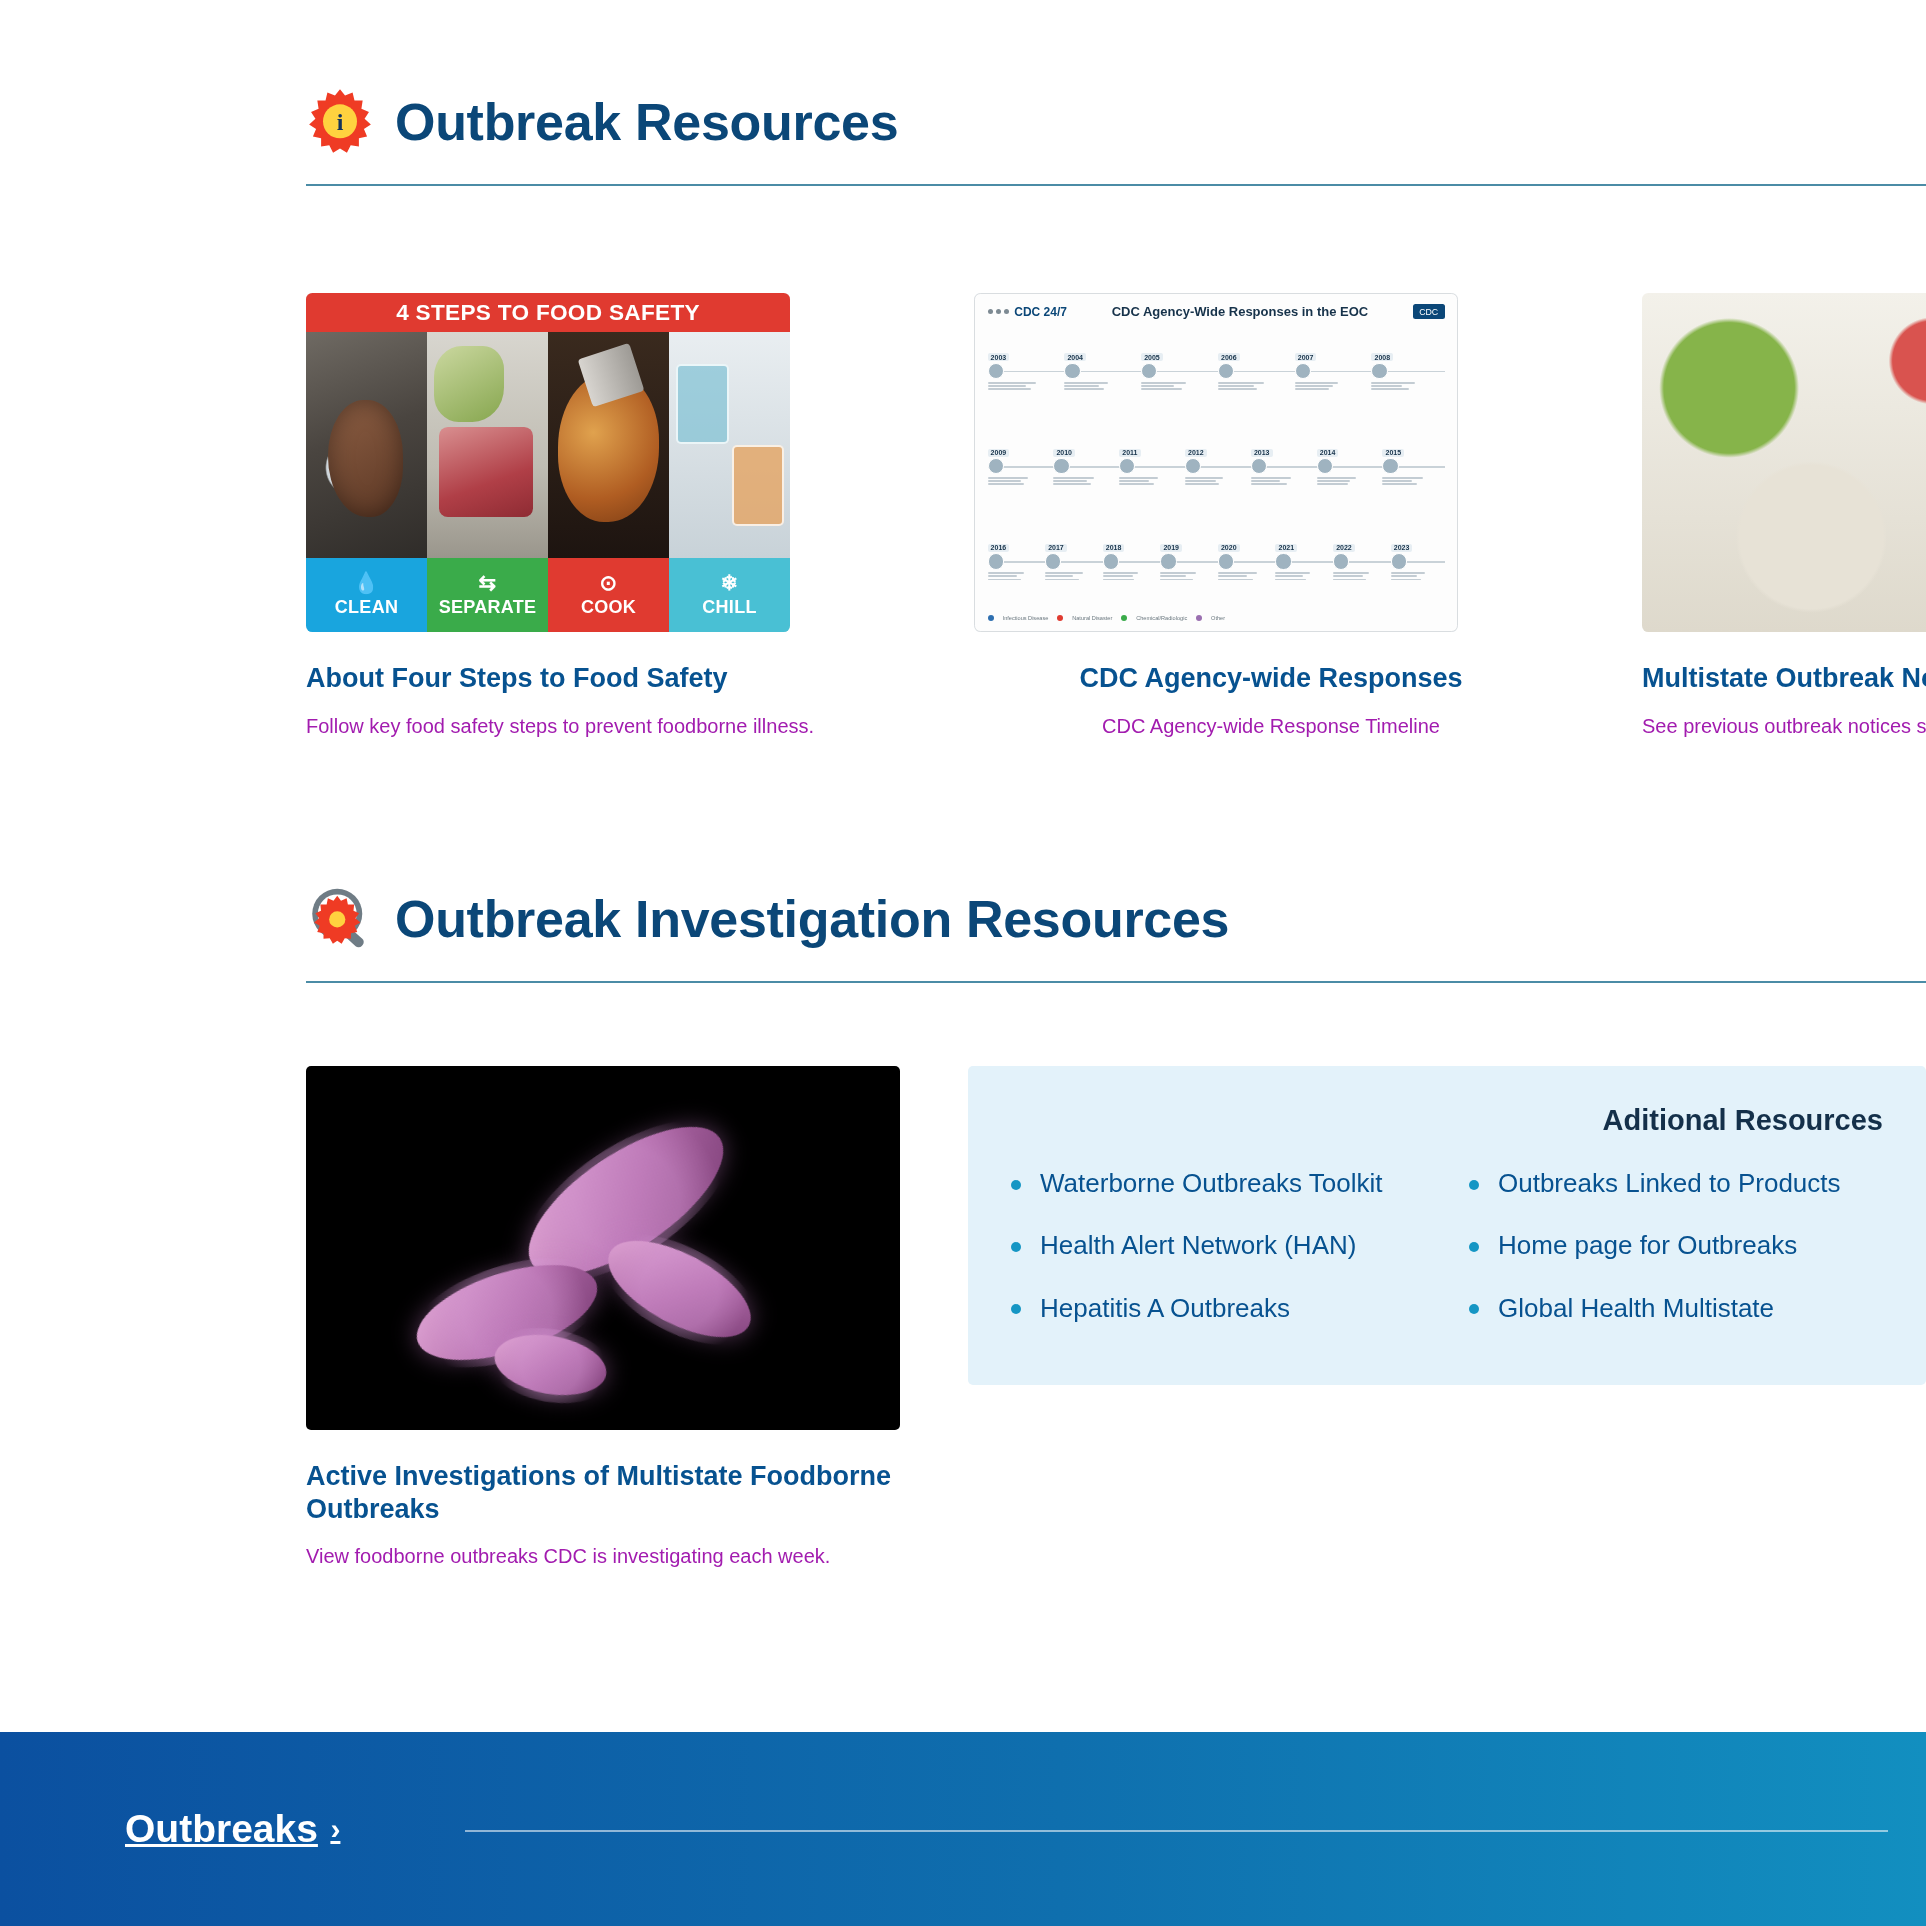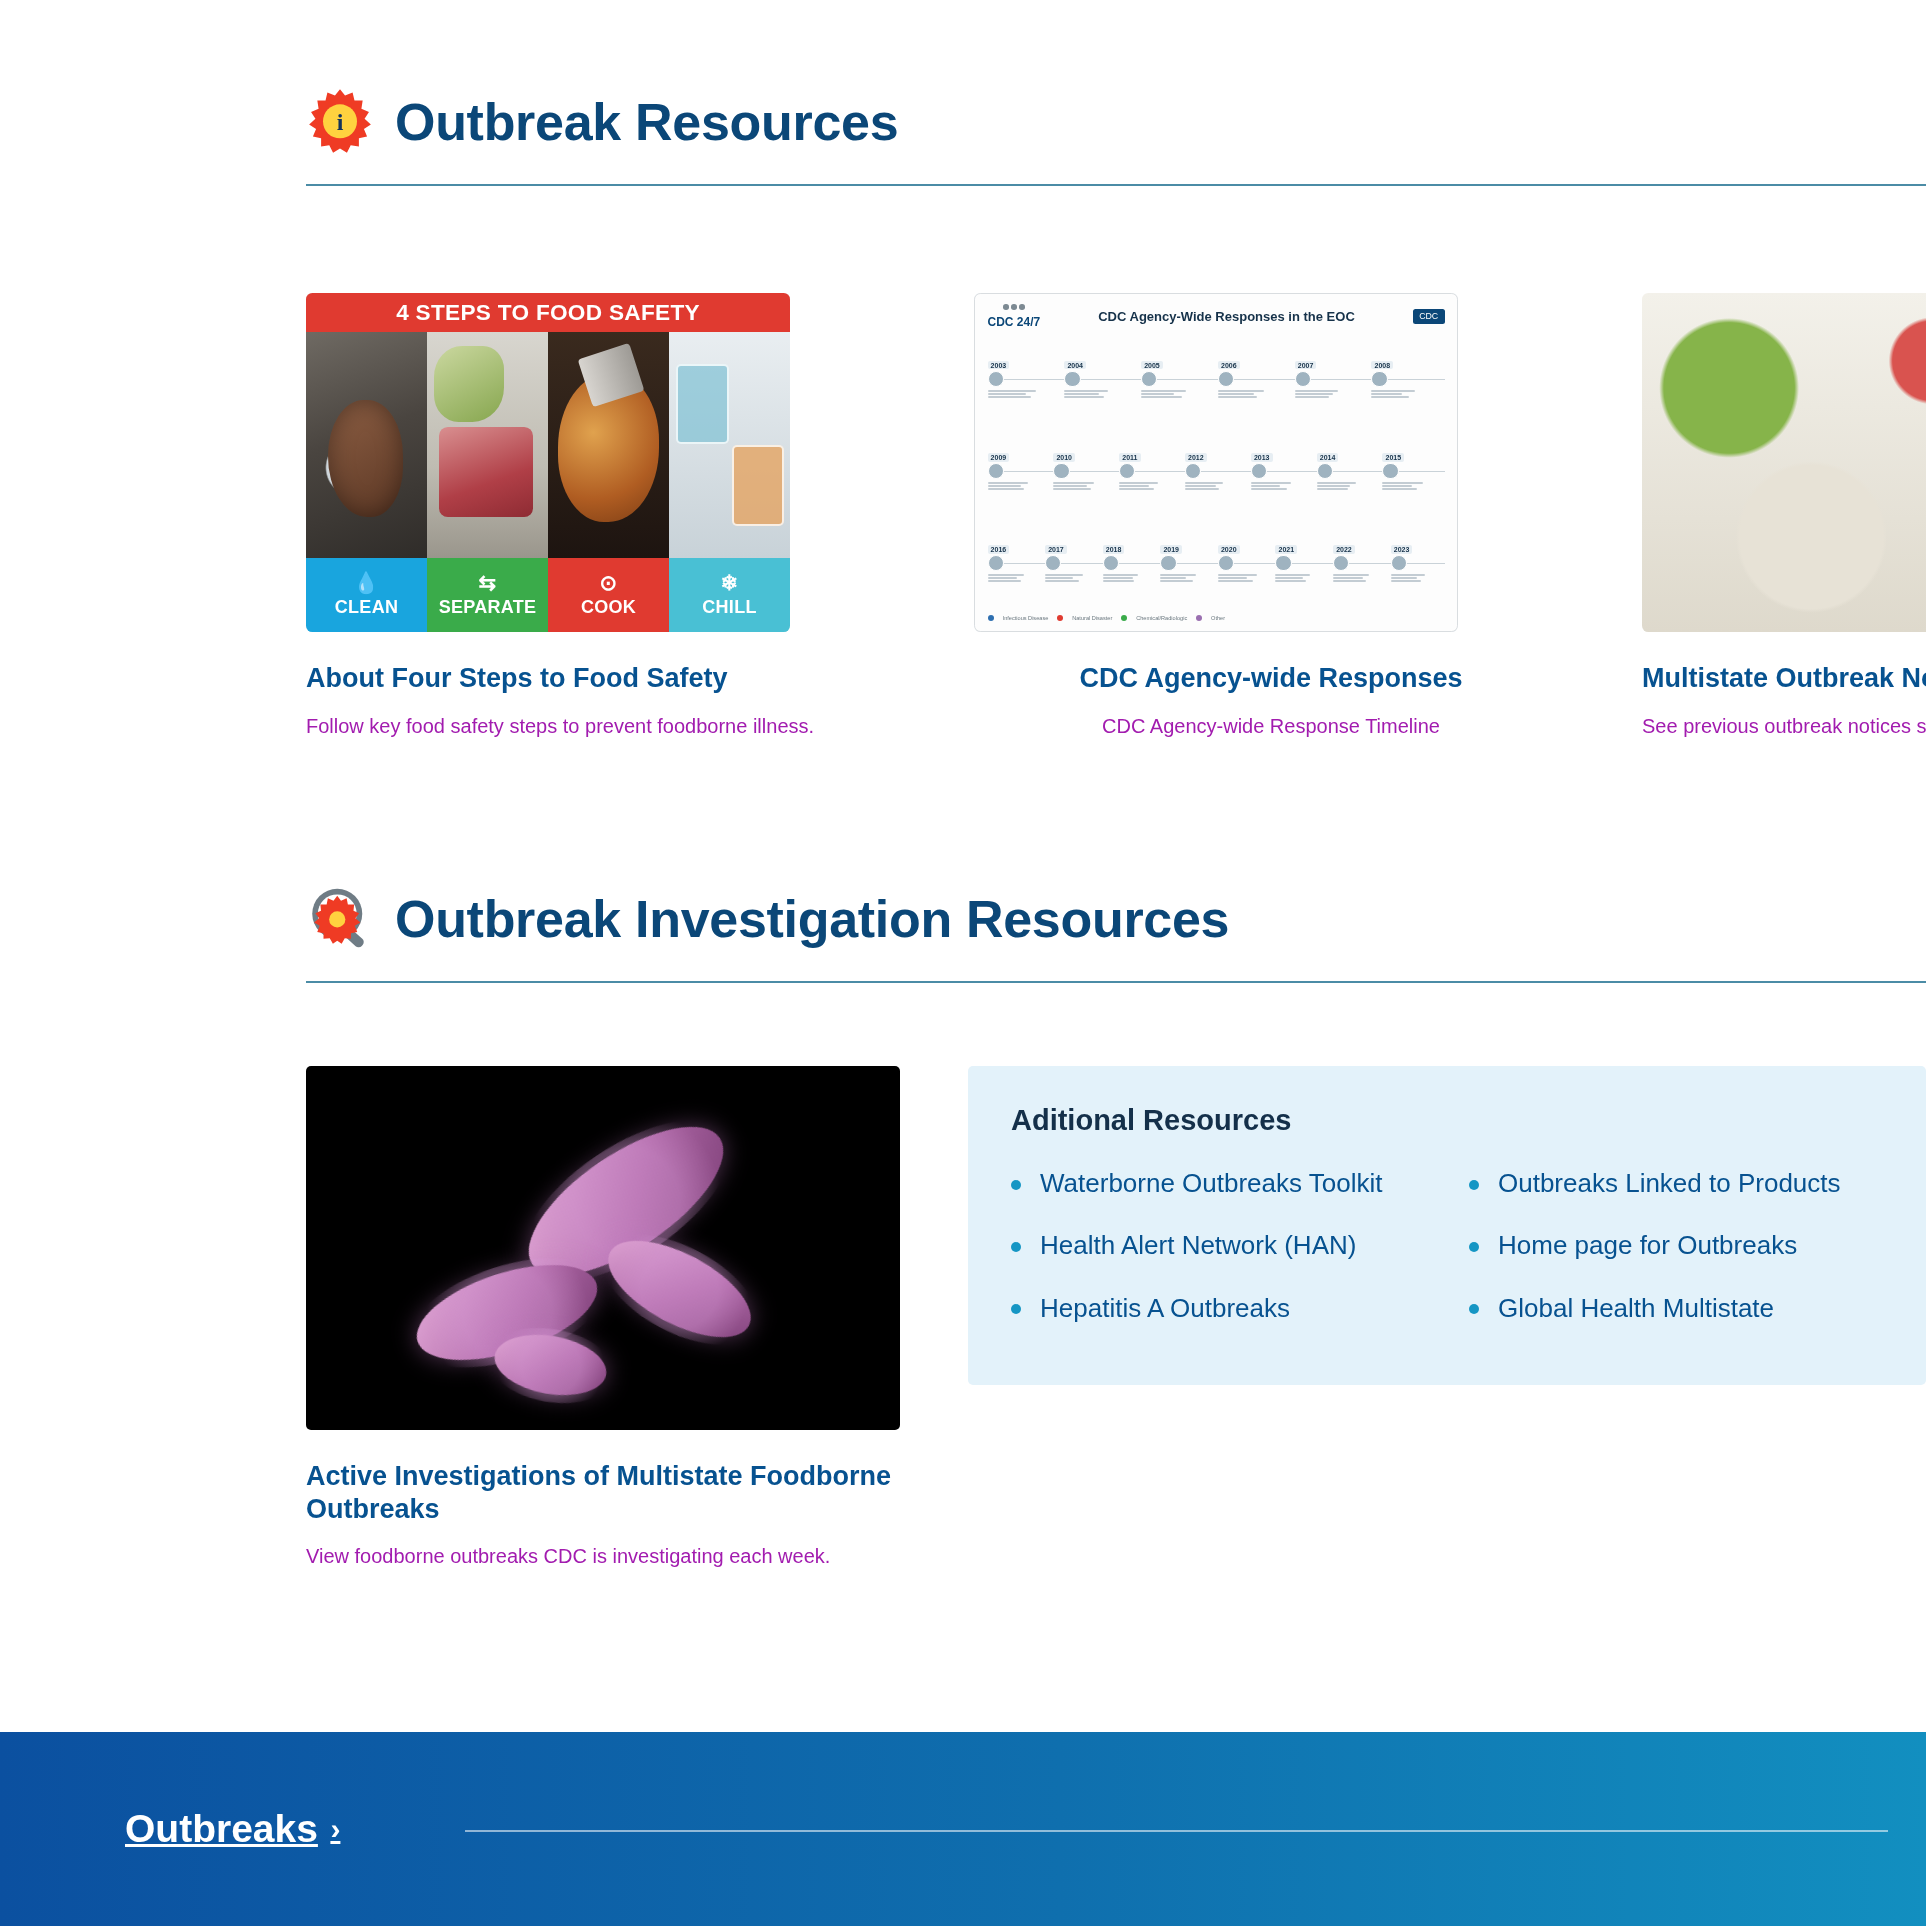--- a/index.html
+++ b/index.html
@@ -185,21 +185,21 @@
     width: 100%; height: 100%;
     background: #fdfdfd;
     border: 1.3px solid #d9dde0;
     border-radius: 6.3px;
     padding: 10px 12.5px;
     display: flex;
     flex-direction: column;
     gap: 5px;
   }
   .tl-head { display: flex; align-items: center; justify-content: space-between; }
-  .tl-brand { display: flex; align-items: center; gap: 5px; font-size: 12px; font-weight: bold; color: #0b4778; flex-direction: column; }
+  .tl-brand { display: flex; align-items: center; gap: 5px; font-size: 12px; font-weight: bold; color: #0b4778; }
   .tl-brand .dots { display: flex; gap: 2.5px; }
   .tl-brand .dots i { width: 5.6px; height: 5.6px; border-radius: 50%; background: #7d8a93; display: block; }
   .tl-title { font-size: 13px; font-weight: bold; color: #16324a; }
   .tl-logo { font-size: 8.8px; color: #fff; background: #0b4778; border-radius: 2.5px; padding: 2.5px 6.3px; }
   .tl-band { flex: 1; display: flex; flex-direction: column; justify-content: space-around; }
   .tl-row { display: flex; align-items: flex-start; gap: 3.8px; position: relative; padding: 1.3px 0; }
   .tl-row:before {
     content: ""; position: absolute; left: 0; right: 0; top: 19px; height: 1.3px;
     background: #c9d2d8;
   }
@@ -264,20 +264,21 @@
   .b2 { width: 188px; height: 79px; left: 107px; top: 207px; transform: rotate(-18deg); }
   .b3 { width: 157px; height: 70px; left: 295px; top: 188px; transform: rotate(28deg); }
   .b4 { width: 113px; height: 58px;  left: 188px; top: 270px; transform: rotate(10deg); }
 
   .res-box {
     background: #e3f2fa;
     border-radius: 5px;
     padding: 38px 43px 44px 43px;
     flex: 1;
     min-width: 0;
+    text-align: right;
   }
   .res-title {
     font-size: 29px;
     font-weight: bold;
     color: #14304a;
     margin-bottom: 30px;
   }
   .res-cols {
     display: flex;
     gap: 44px;

